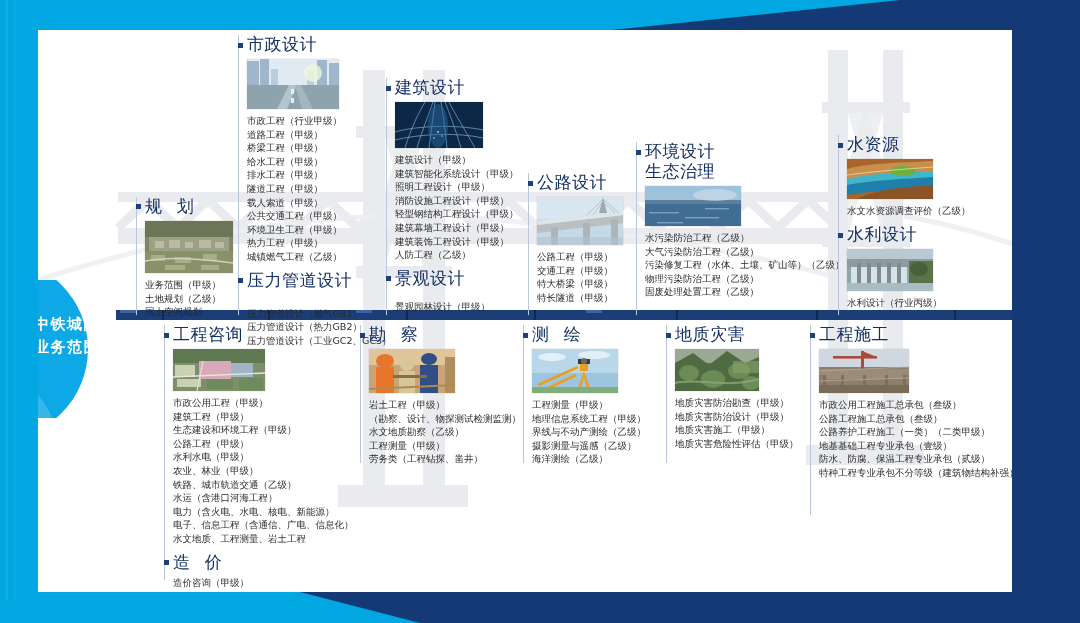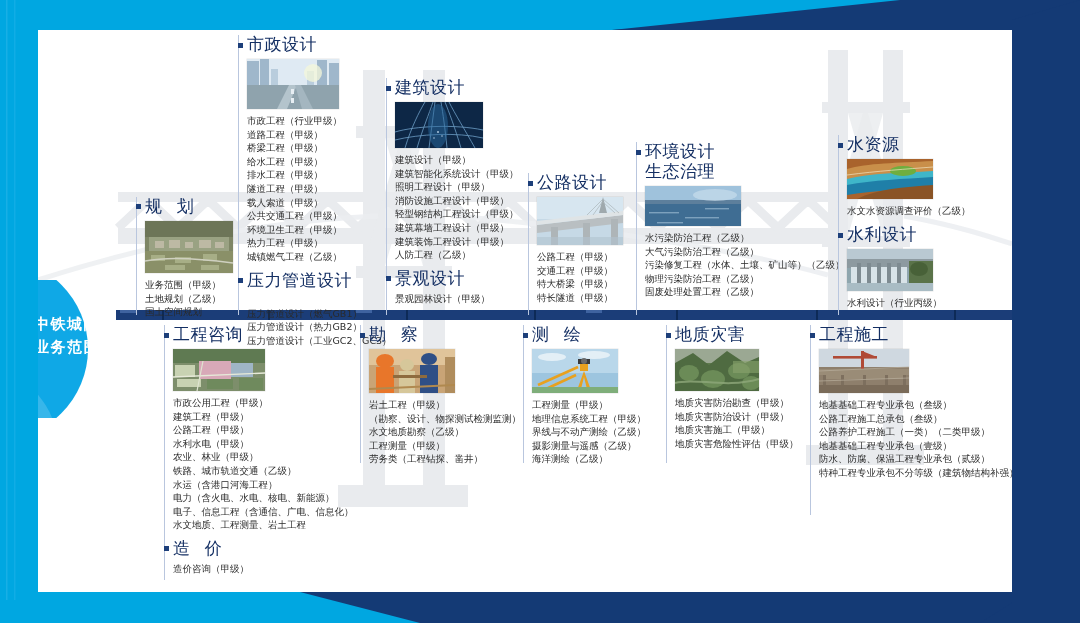--- a/index.html
+++ b/index.html
@@ -297,21 +297,21 @@
         <li>照明工程设计（甲级）</li>
         <li>消防设施工程设计（甲级）</li>
         <li>轻型钢结构工程设计（甲级）</li>
         <li>建筑幕墙工程设计（甲级）</li>
         <li>建筑装饰工程设计（甲级）</li>
         <li>人防工程（乙级）</li>
       </ul>
       <div class="subhead">
         <div class="bullet" style="top:7px;"></div>
         <div class="title">景观设计</div>
-        <ul class="items" style="margin-top:3px;">
+        <ul class="items" style="margin-top:11px;">
           <li>景观园林设计（甲级）</li>
         </ul>
       </div>
     </div>
   </div>
 
   <div class="node" style="left:490px;top:143px;">
     <div class="stem" style="height:142px;"></div>
     <div class="inner">
       <div class="bullet" style="top:8px;"></div>
@@ -444,20 +444,21 @@
         <g fill="#6f8a5d">
             <rect x="34" y="30" width="26" height="10"></rect>
             <rect x="66" y="29" width="24" height="12"></rect>
           </g>
         <path d="M0 28 L92 24" stroke="#e6e9d8" stroke-width="1.4" fill="none"></path>
         <path d="M24 42 L30 12" stroke="#dfe4d0" stroke-width="1.2" fill="none"></path>
       </svg>
       <ul class="items">
         <li>市政公用工程（甲级）</li>
         <li>建筑工程（甲级）</li>
+        <li>生态建设和环境工程（甲级）</li>
         <li>公路工程（甲级）</li>
         <li>水利水电（甲级）</li>
         <li>农业、林业（甲级）</li>
         <li>铁路、城市轨道交通（乙级）</li>
         <li>水运（含港口河海工程）</li>
         <li>电力（含火电、水电、核电、新能源）</li>
         <li>电子、信息工程（含通信、广电、信息化）</li>
         <li>水文地质、工程测量、岩土工程</li>
       </ul>
       <div class="subhead">
@@ -589,21 +590,21 @@
             <rect x="66" y="26" width="3" height="18"></rect>
             <rect x="84" y="26" width="3" height="18"></rect>
           </g>
         <rect y="36" width="90" height="8" fill="#7a6b59"></rect>
         <g stroke="#b8ae9c" stroke-width=".9" opacity=".8">
             <path d="M0 22 L90 18"></path>
             <path d="M0 32 L90 29"></path>
           </g>
       </svg>
       <ul class="items">
-        <li>地基基础工程专业承包（叁级）</li>
+        <li>市政公用工程施工总承包（叁级）</li>
         <li>公路工程施工总承包（叁级）</li>
         <li>公路养护工程施工（一类）（二类甲级）</li>
         <li>地基基础工程专业承包（壹级）</li>
         <li>防水、防腐、保温工程专业承包（贰级）</li>
         <li>特种工程专业承包不分等级（建筑物结构补强）</li>
       </ul>
     </div>
   </div>
 
 </div>

